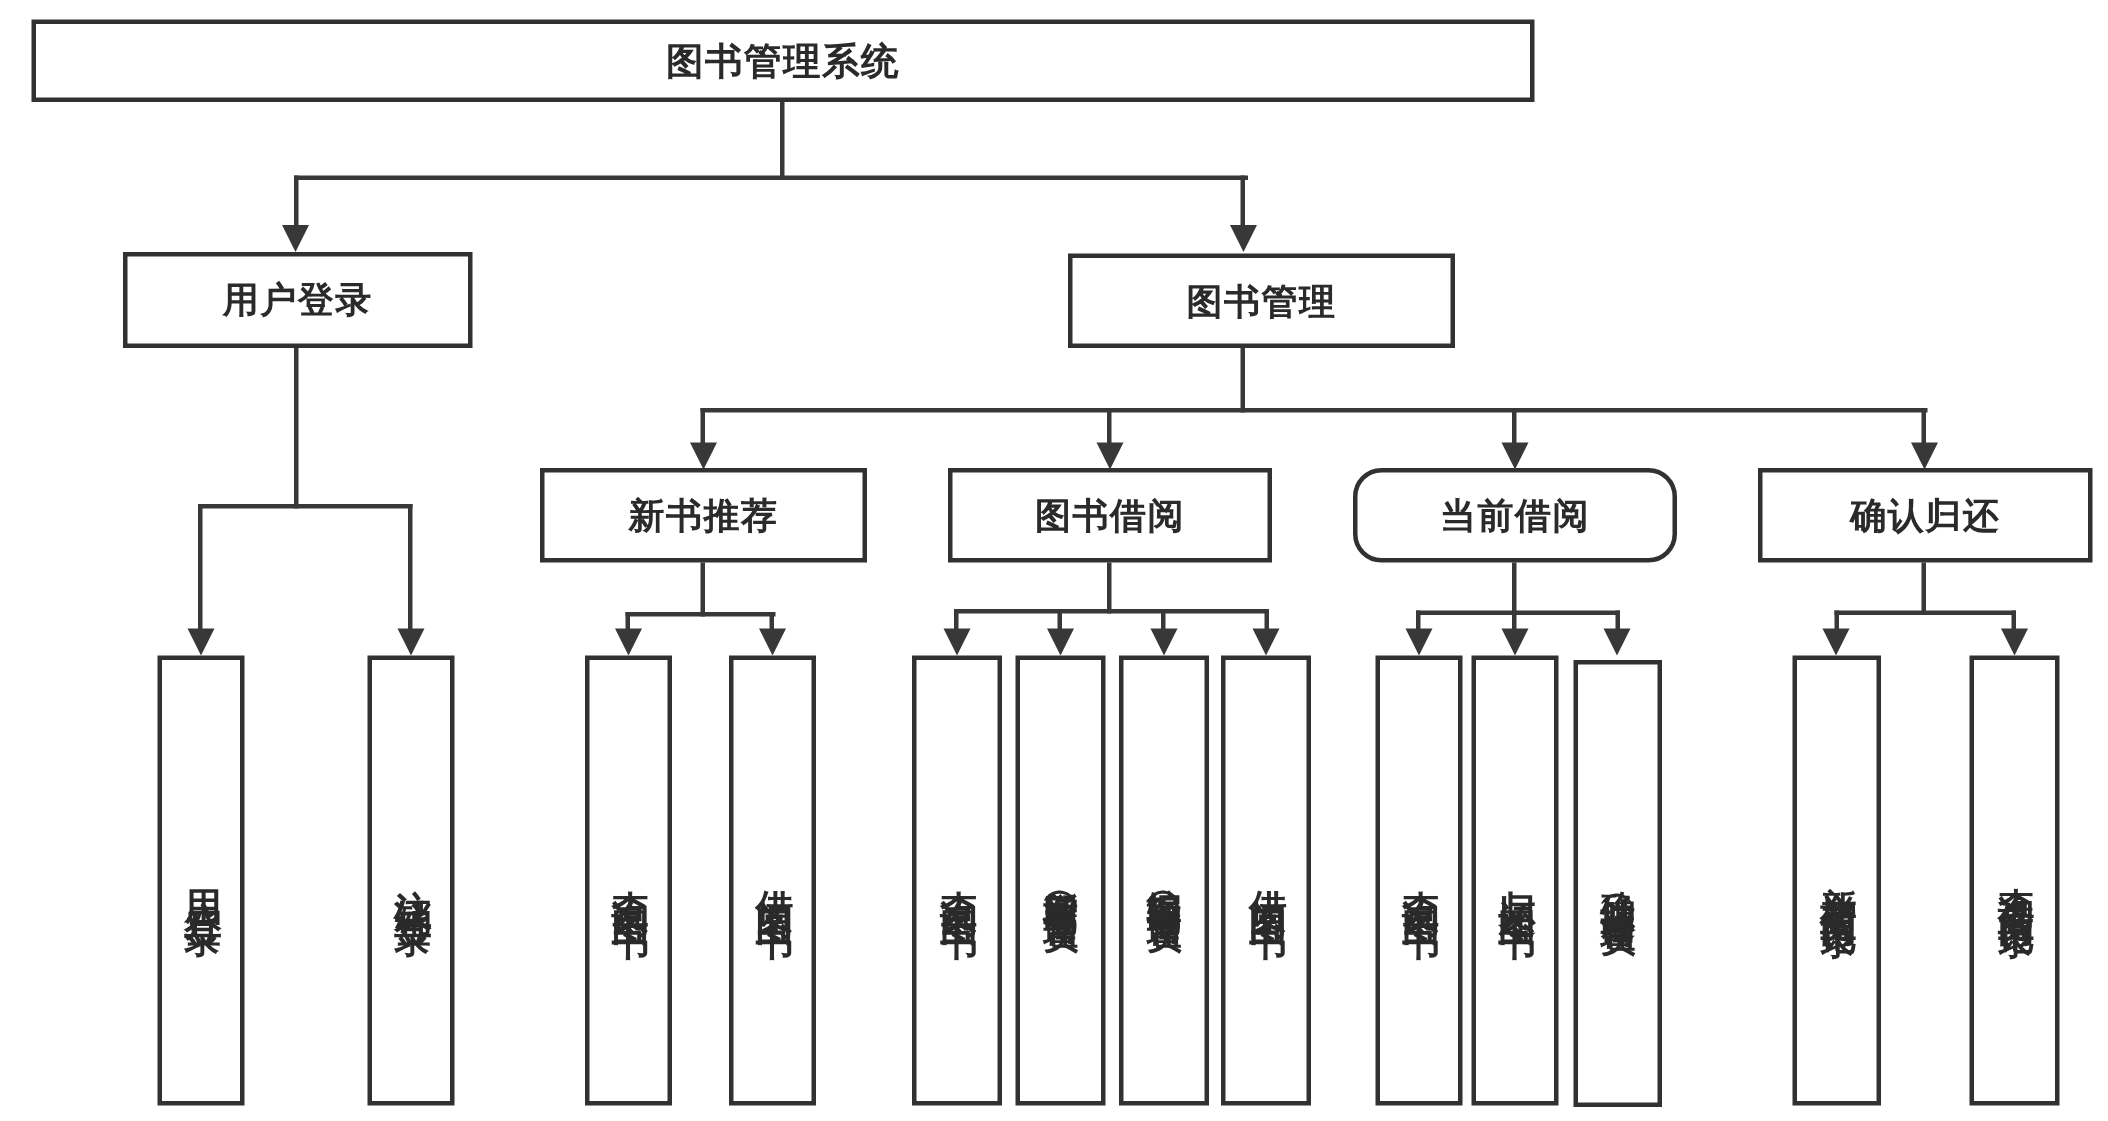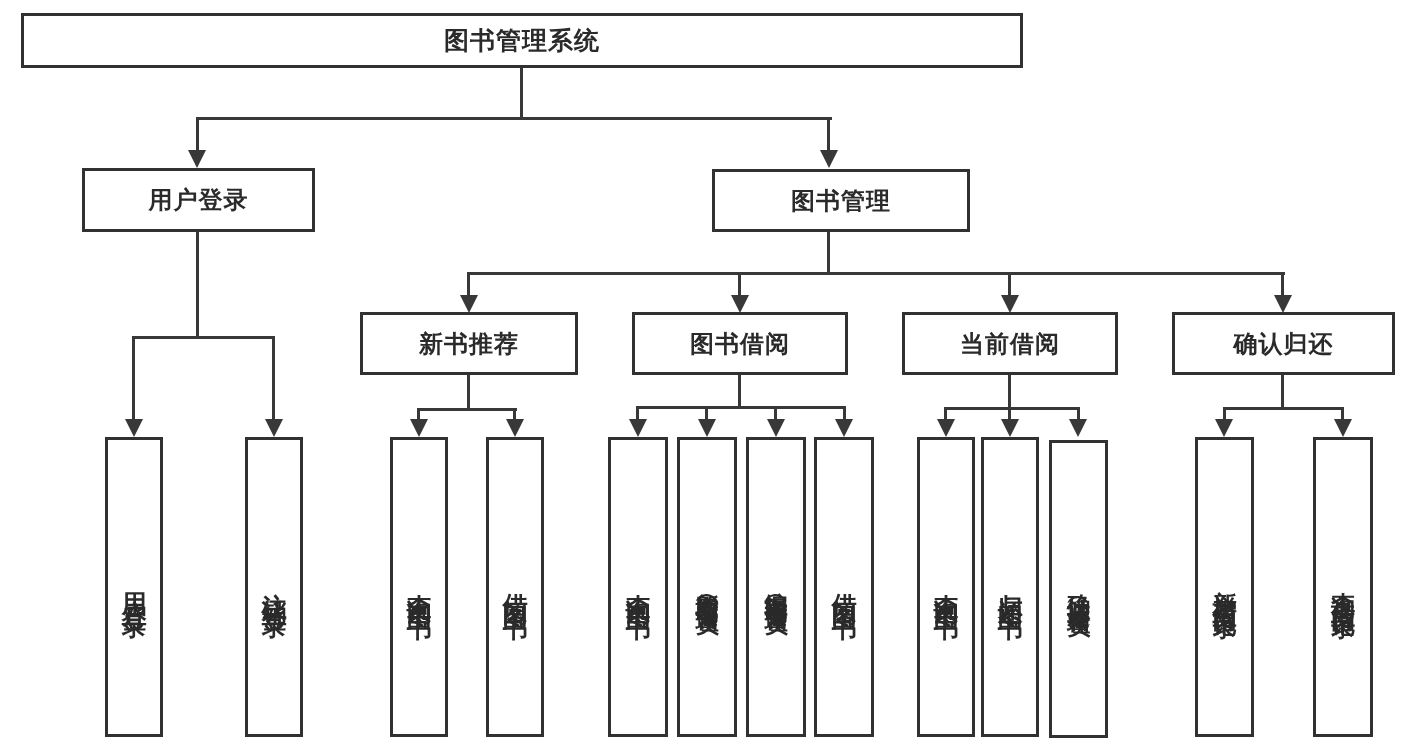--- a/index.html
+++ b/index.html
@@ -71,21 +71,21 @@
   <div class="ar" style="left:1001px; top:295px;"></div>
   <div class="vl" style="left:1281px; top:272px; height:25px;"></div>
   <div class="ar" style="left:1274px; top:295px;"></div>
 
   <div class="box" style="left:360px; top:312px; width:218px; height:63px;">
     <span class="h-label">新书推荐</span>
   </div>
   <div class="box" style="left:632px; top:312px; width:216px; height:63px;">
     <span class="h-label">图书借阅</span>
   </div>
-  <div class="box" style="left:902px; top:312px; width:216px; height:63px;">
+  <div class="box" style="left:902px; top:312px; width:216px; height:63px;border-radius:19px;">
     <span class="h-label">当前借阅</span>
   </div>
   <div class="box" style="left:1172px; top:312px; width:223px; height:63px;">
     <span class="h-label">确认归还</span>
   </div>
 
   <div class="vl" style="left:467px; top:375px; height:36px;"></div>
   <div class="hl" style="left:417px; top:408px; width:100px;"></div>
   <div class="vl" style="left:417px; top:408px; height:13px;"></div>
   <div class="ar" style="left:410px; top:419px;"></div>

